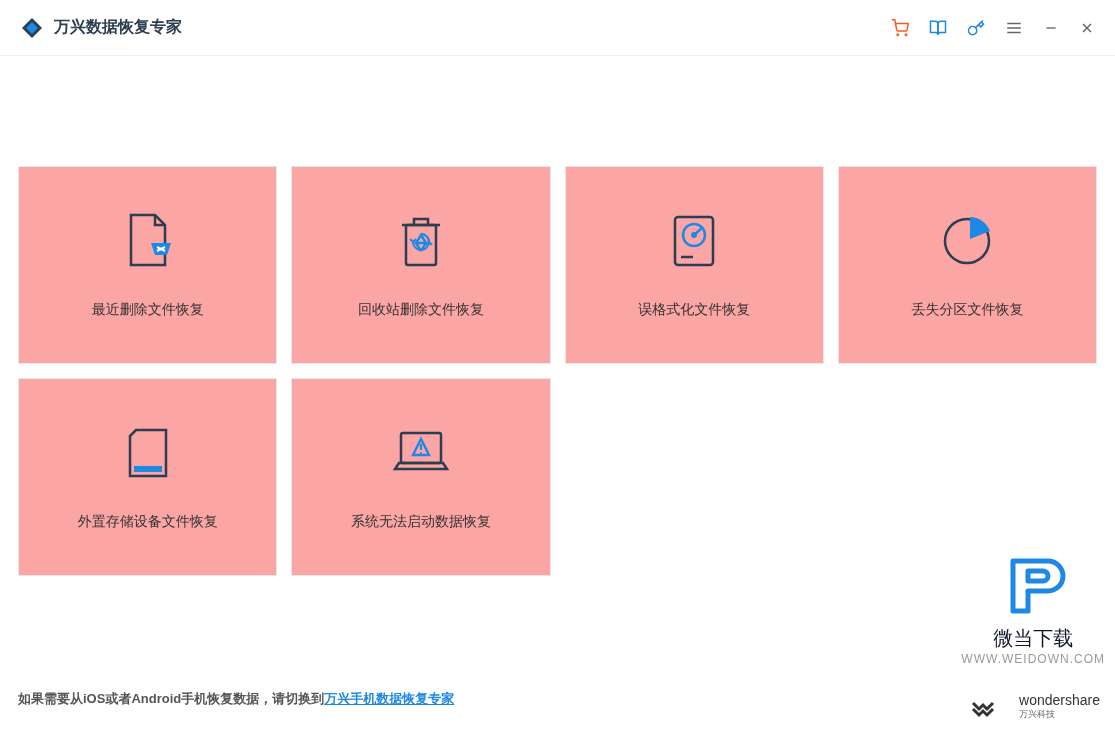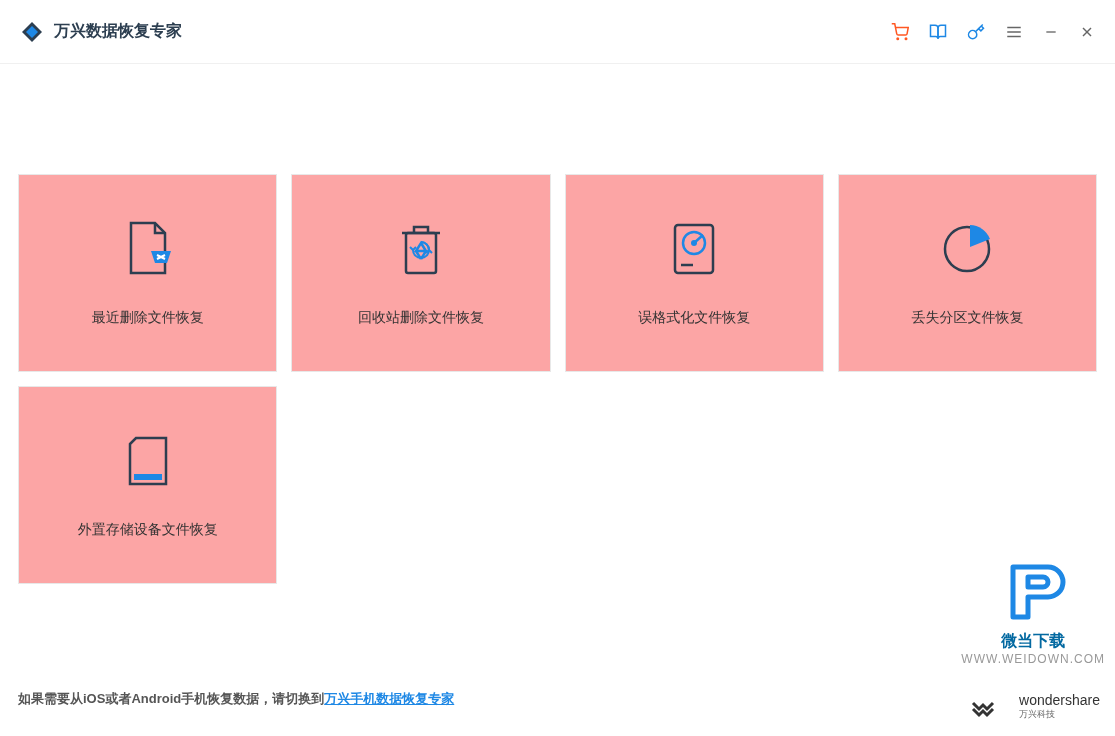--- a/index.html
+++ b/index.html
@@ -11,21 +11,21 @@
     body {
       font-family: "Microsoft YaHei", "PingFang SC", sans-serif;
       background: #ffffff;
       width: 1115px;
       height: 736px;
       overflow: hidden;
       position: relative;
     }
     
     .header {
-      height: 64px;
+      height: 56px;
       display: flex;
       align-items: center;
       justify-content: space-between;
       padding: 0 20px;
       border-bottom: 1px solid #f0f0f0;
     }
     
     .header-left {
       display: flex;
       align-items: center;
@@ -252,34 +252,46 @@
       <div class="card-icon">
         <svg width="44" height="54" viewBox="0 0 44 54">
           <path d="M4 10 L10 4 L40 4 L40 50 L4 50 Z" fill="none" stroke="#2c3e50" stroke-width="2.5"></path>
           <rect x="8" y="40" width="28" height="6" fill="#1e88e5"></rect>
         </svg>
       </div>
       <div class="card-label">外置存储设备文件恢复</div>
     </div>
 
 
+    <div class="recovery-card">
+      <div class="card-icon">
+        <svg width="60" height="48" viewBox="0 0 60 48">
+          <rect x="10" y="4" width="40" height="30" rx="2" fill="none" stroke="#2c3e50" stroke-width="2.5"></rect>
+          <path d="M4 40 L56 40 L52 34 L8 34 Z" fill="none" stroke="#2c3e50" stroke-width="2.5"></path>
+          <path d="M30 10 L38 26 L22 26 Z" fill="none" stroke="#1e88e5" stroke-width="2.5"></path>
+          <line x1="30" y1="15" x2="30" y2="21" stroke="#1e88e5" stroke-width="2"></line>
+          <circle cx="30" cy="24" r="1" fill="#1e88e5"></circle>
+        </svg>
+      </div>
+      <div class="card-label">系统无法启动数据恢复</div>
+    </div>
 
 
   </div>
 </div>
 
 <div class="footer">
   <span>如果需要从iOS或者Android手机恢复数据，请切换到</span><a class="footer-link">万兴手机数据恢复专家</a>
 </div>
 
 <div class="watermark">
   <svg width="70" height="70" viewBox="0 0 70 70">
     <path d="M15 10 L50 10 A15 15 0 0 1 50 40 L30 40 L30 60 L15 60 Z M30 20 L30 30 L45 30 A5 5 0 0 0 45 20 Z" fill="none" stroke="#1e88e5" stroke-width="5" stroke-linejoin="round"></path>
   </svg>
-  <div style="font-size:16px;font-weight:bold;color:#0369a1;">微当下载</div>
+  <div style="font-size:20px;font-weight:normal;color:#0f172a;">微当下载</div>
   <div class="watermark-sub">WWW.WEIDOWN.COM</div>
 </div>
 
 <div class="brand-logo">
   <svg width="24" height="24" viewBox="0 0 24 24">
     <path d="M2 8 L8 14 L12 10 L16 14 L22 8" fill="none" stroke="#333" stroke-width="3"></path>
     <path d="M2 14 L8 20 L12 16 L16 20 L22 14" fill="none" stroke="#333" stroke-width="3"></path>
   </svg>
   <div>
     <div class="brand-text-main">wondershare</div>

